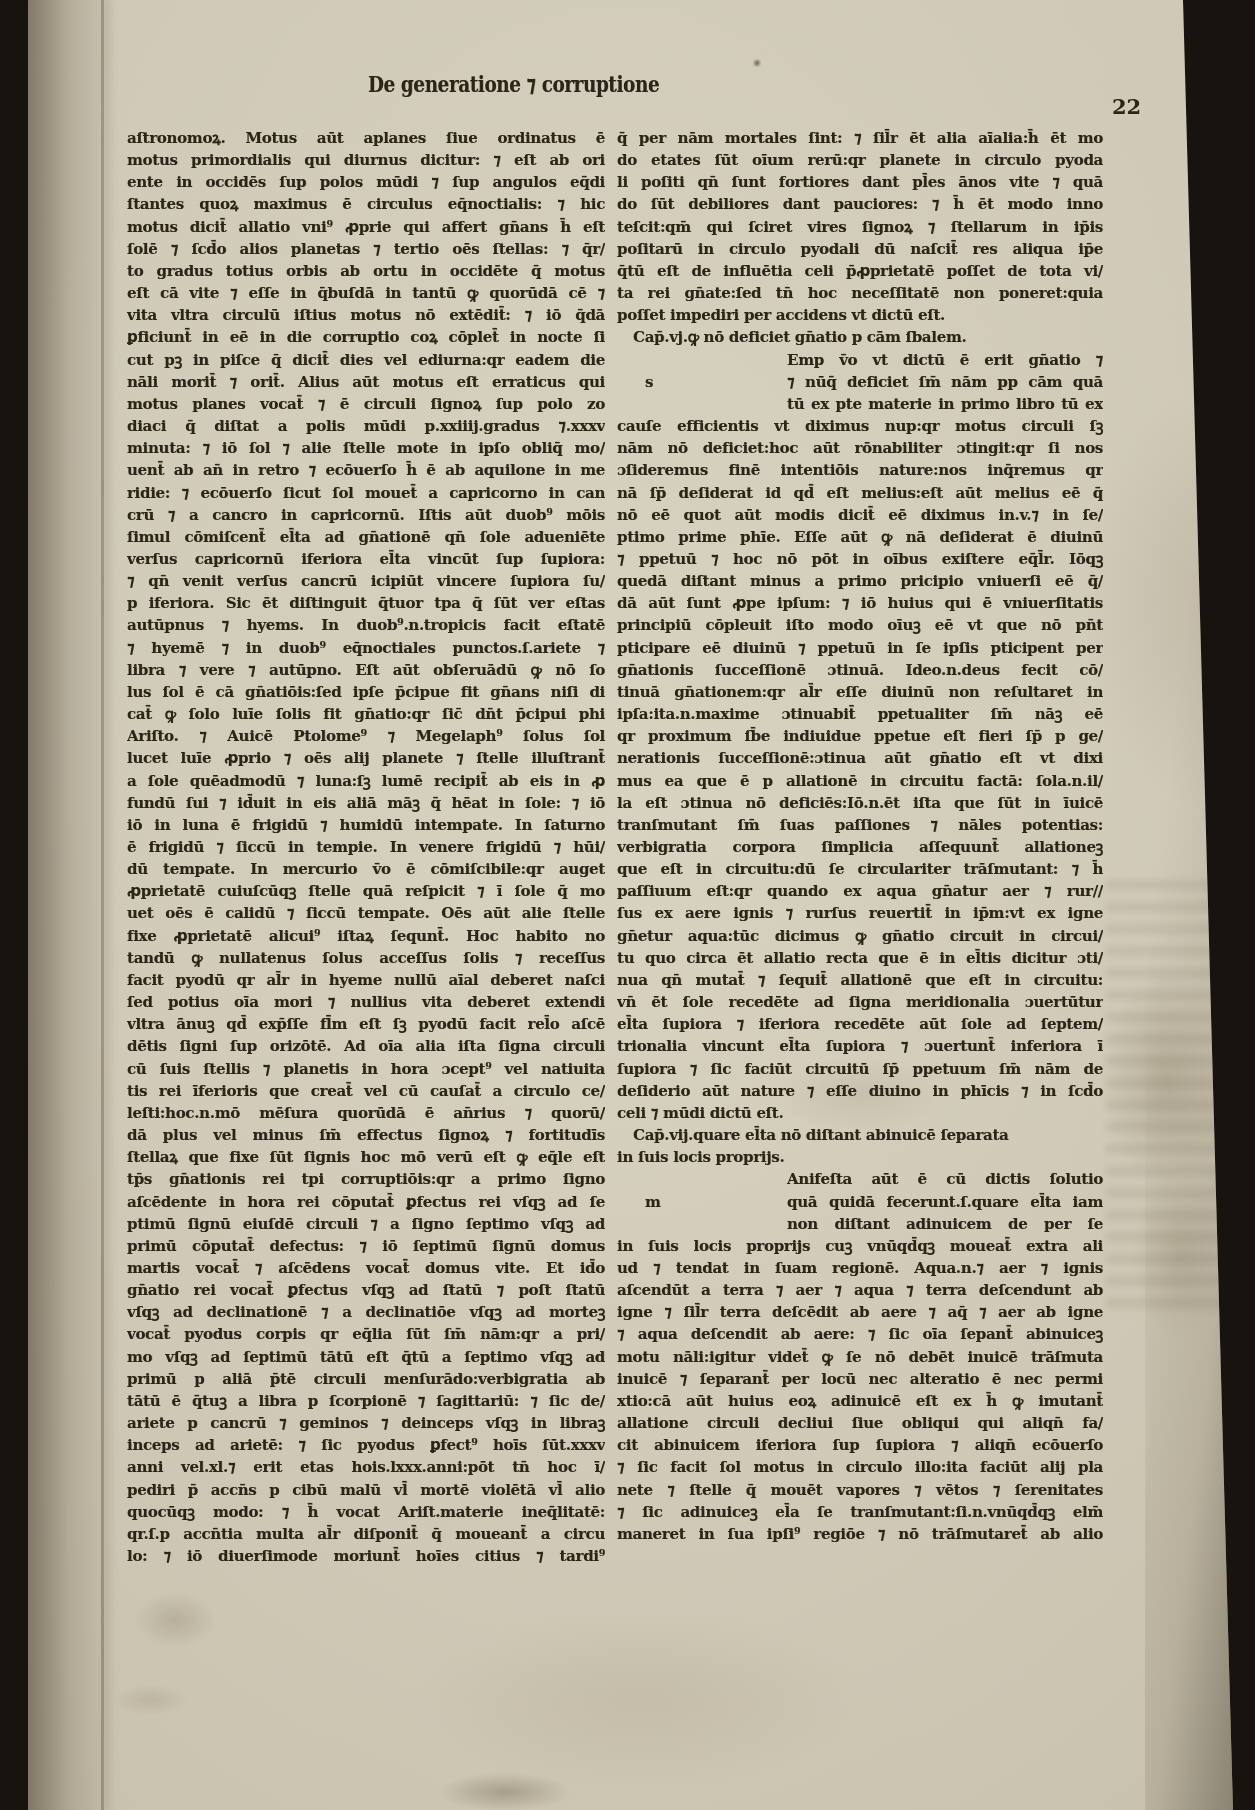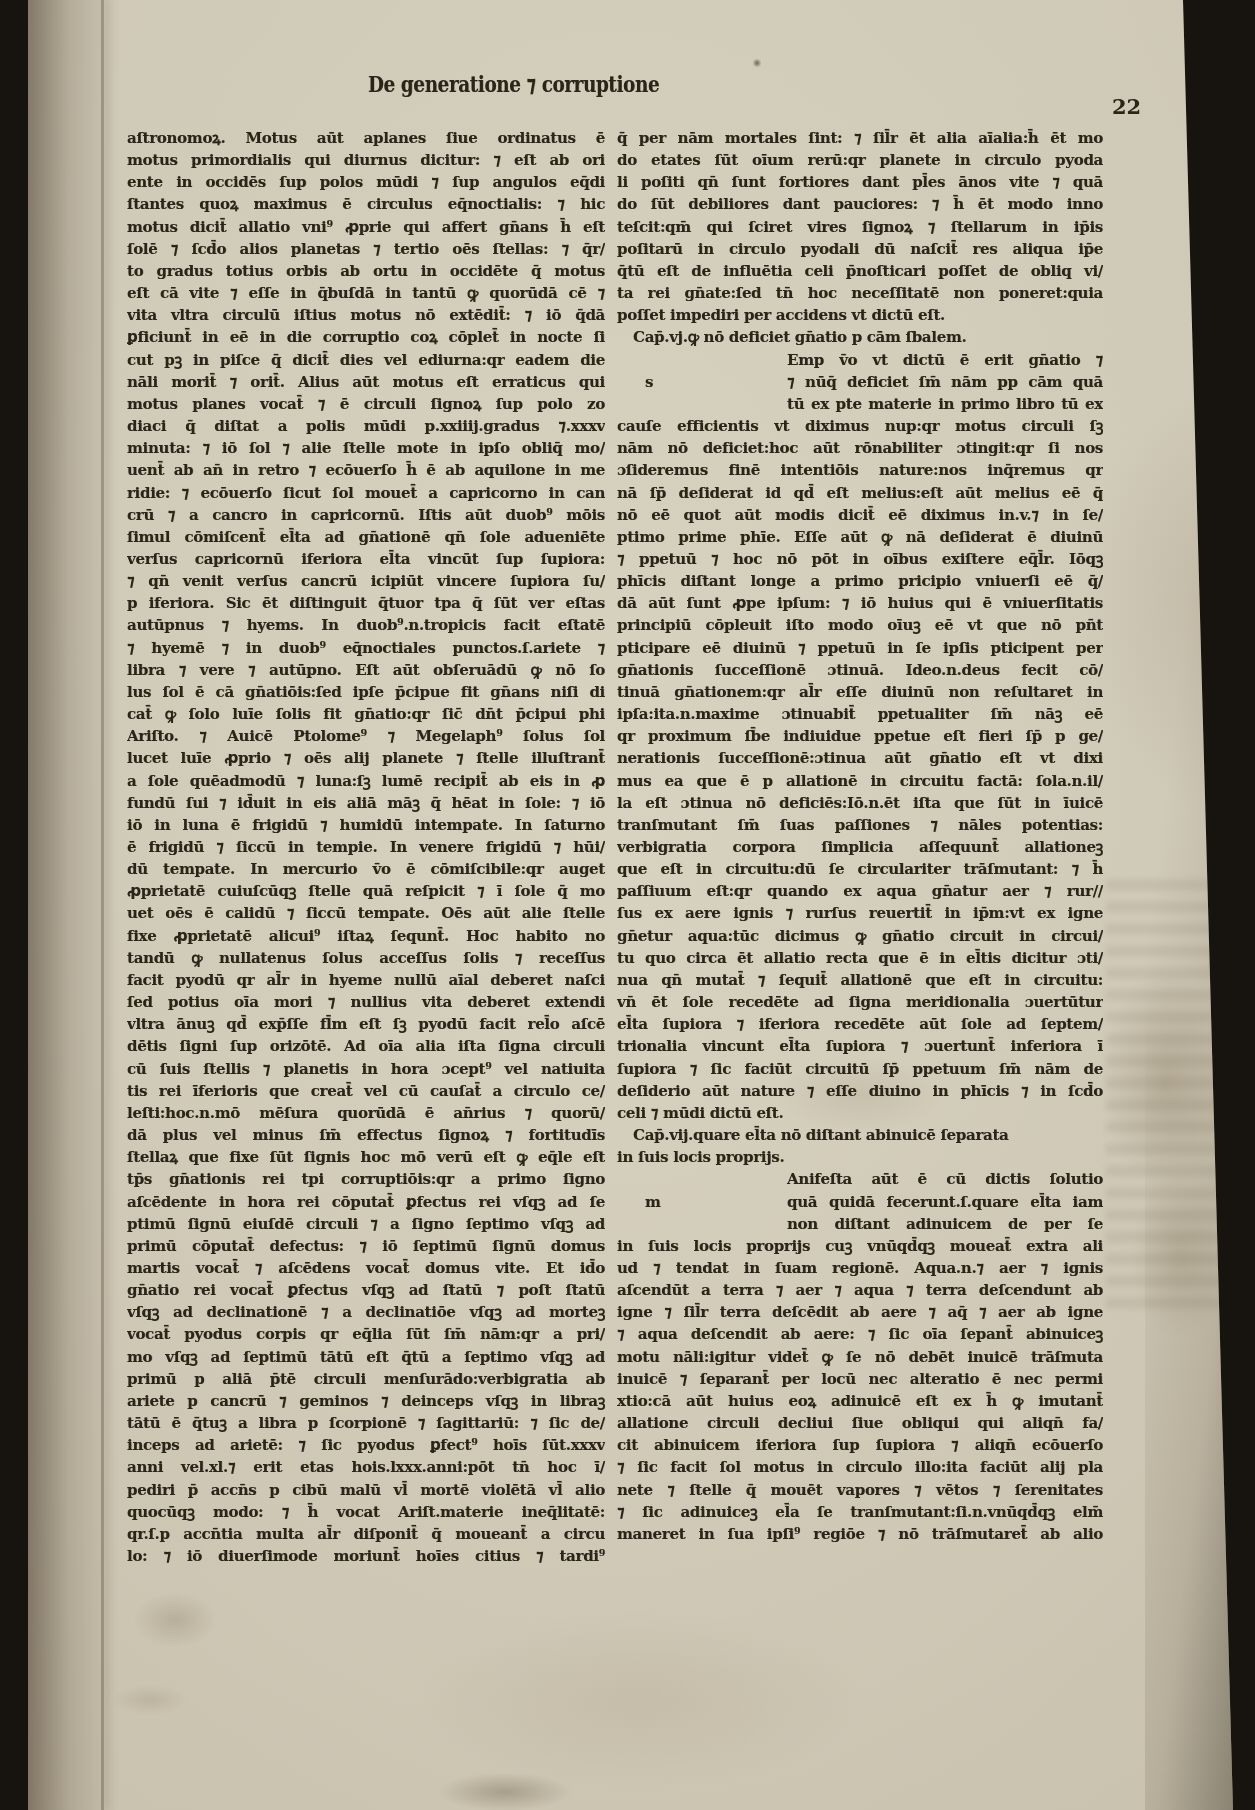--- a/index.html
+++ b/index.html
@@ -197,23 +197,23 @@
         <div class="ln">gn̄atio rei vocat̄ ꝑfectus vſqꝫ ad ſtatū ⁊ poſt ſtatū</div>
 
         <div class="ln">vſqꝫ ad declinationē ⁊ a declinatiōe vſqꝫ ad morteꝫ</div>
 
         <div class="ln">vocat̄ pyodus corpis qr eq̄lia ſūt ſm̄ nām:qr a pri/</div>
 
         <div class="ln">mo vſqꝫ ad ſeptimū tātū eſt q̄tū a ſeptimo vſqꝫ ad</div>
 
         <div class="ln">primū p aliā p̄tē circuli menſurādo:verbigratia ab</div>
 
+        <div class="ln">tātū ē q̄tuꝫ a libra p ſcorpionē ⁊ ſagittariū: ⁊ ſic de/</div>
+
         <div class="ln">ariete p cancrū ⁊ geminos ⁊ deinceps vſqꝫ in libraꝫ</div>
-
-        <div class="ln">tātū ē q̄tuꝫ a libra p ſcorpionē ⁊ ſagittariū: ⁊ ſic de/</div>
 
         <div class="ln">inceps ad arietē: ⁊ ſic pyodus ꝑfect⁹ hoīs ſūt.xxxv</div>
 
         <div class="ln">anni vel.xl.⁊ erit etas hois.lxxx.anni:pōt tn̄ hoc ī/</div>
 
         <div class="ln">pediri p̄ accn̄s p cibū malū vl̄ mortē violētā vl̄ alio</div>
 
         <div class="ln">quocūqꝫ modo: ⁊ h̄ vocat Ariſt.materie ineq̄litatē:</div>
 
         <div class="ln">qr.ſ.p accn̄tia multa al̄r diſponit̄ q̄ moueant̄ a circu</div>
@@ -228,21 +228,21 @@
         <div class="ln">do etates ſūt oīum rerū:qr planete in circulo pyoda</div>
 
         <div class="ln">li poſiti qn̄ ſunt fortiores dant pl̄es ānos vite ⁊ quā</div>
 
         <div class="ln">do ſūt debiliores dant pauciores: ⁊ h̄ ēt modo inno</div>
 
         <div class="ln">teſcit:qm̄ qui ſciret vires ſignoꝝ ⁊ ſtellarum in ip̄is</div>
 
         <div class="ln">poſitarū in circulo pyodali dū naſcit̄ res aliqua ip̄e</div>
 
-        <div class="ln">q̄tū eſt de influētia celi p̄noſticari poſſet de obliq vi/</div>
+        <div class="ln">q̄tū eſt de influētia celi p̄ꝓprietatē poſſet de tota vi/</div>
 
         <div class="ln">ta rei gn̄ate:ſed tn̄ hoc neceſſitatē non poneret:quia</div>
 
         <div class="ln end">poſſet impediri per accidens vt dictū eſt.</div>
 
         <div class="ln chapter">Cap̄.vj.ꝙ nō deficiet gn̄atio p cām ſbalem.</div>
 
         <div class="ln ind">Emp v̄o vt dictū ē erit gn̄atio ⁊ corruptio</div>
 
         <div class="ln ind">⁊ nūq̄ deficiet ſm̄ nām pp cām quā dixim⁹<span class="guide">s</span></div>
@@ -256,21 +256,21 @@
         <div class="ln">ɔſideremus finē intentiōis nature:nos inq̄remus qr</div>
 
         <div class="ln">nā ſp̄ deſiderat id qd̄ eſt melius:eſt aūt melius eē q̄</div>
 
         <div class="ln">nō eē quot aūt modis dicit̄ eē diximus in.v.⁊ in ſe/</div>
 
         <div class="ln">ptimo prime phīe. Eſſe aūt ꝙ nā deſiderat ē diuinū</div>
 
         <div class="ln">⁊ ppetuū ⁊ hoc nō pōt in oībus exiſtere eq̄l̄r. Iōqꝫ</div>
 
-        <div class="ln">phīcis diſtant longe a primo pricipio vniuerſi eē q̄/</div>
+        <div class="ln">quedā diſtant minus a primo pricipio vniuerſi eē q̄/</div>
 
         <div class="ln">dā aūt ſunt ꝓpe ipſum: ⁊ iō huius qui ē vniuerſitatis</div>
 
         <div class="ln">principiū cōpleuit iſto modo oīuꝫ eē vt que nō pn̄t</div>
 
         <div class="ln">pticipare eē diuinū ⁊ ppetuū in ſe ipſis pticipent per</div>
 
         <div class="ln">gn̄ationis ſucceſſionē ɔtinuā. Ideo.n.deus fecit cō/</div>
 
         <div class="ln">tinuā gn̄ationem:qr al̄r eſſe diuinū non reſultaret in</div>

